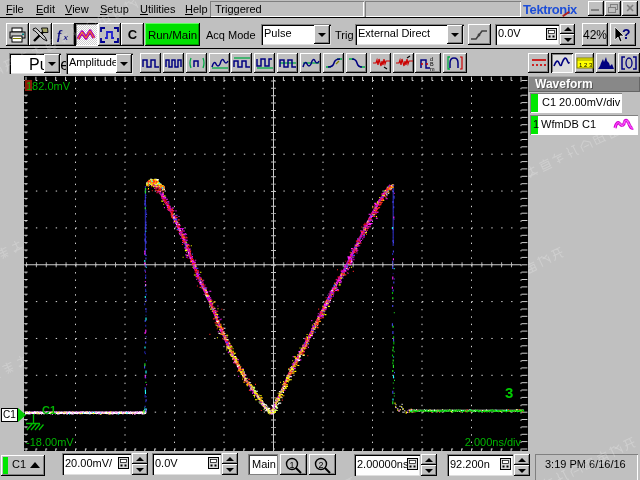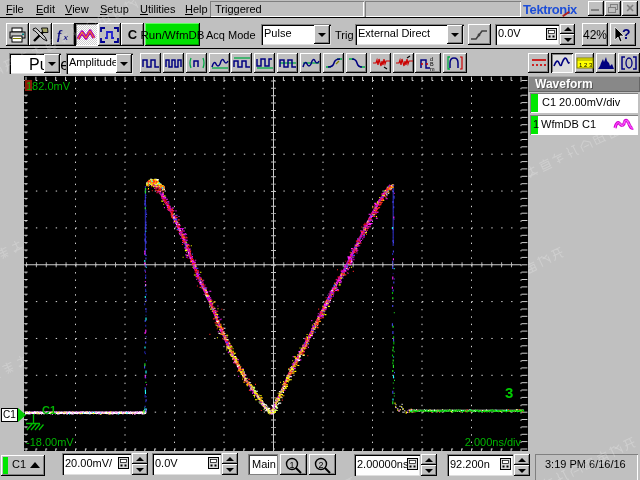--- a/index.html
+++ b/index.html
@@ -77,21 +77,21 @@
 <div class="btn" style="left:98px;top:23px;width:23px;height:23px">
     <svg width="19" height="16" viewBox="0 0 19 16">
       <path d="M1 5V1h4M14 1h4v4M18 11v4h-4M5 15H1v-4" stroke="#000090" stroke-width="1.8" fill="none"></path>
       <path d="M5 11h2V5h5v6h2" stroke="#2020d0" stroke-width="1.8" fill="none"></path>
     </svg>
   </div>
 <div class="btn" style="left:121px;top:23px;width:23px;height:23px">
     <span style="font:bold 13px 'Liberation Sans';color:#000">C</span>
   </div>
 <div class="btn" style="left:145px;top:23px;width:55px;height:23px;background:#00e000;box-shadow:inset -1px -1px 0 #000,inset 1px 1px 0 #60ff60,inset -2px -2px 0 #009900">
-    <span style="font-size:11.5px;color:#000">Run/WfmDB</span>
+    <span style="font-size:11.5px;color:#000">Run/Main</span>
   </div>
 <div class="lbl" style="left:206px;top:29px">Acq Mode</div>
 <div class="fld" style="left:261px;top:24px;width:70px;height:21px">
     <span style="position:absolute;left:3px;top:3px;font-size:11px">Pulse</span>
     <div class="btn da" style="right:1px;top:1px;width:16px;height:19px">
       <span class="tri"></span>
     </div>
   </div>
 <div class="lbl" style="left:335px;top:29px">Trig</div>
 <div class="fld" style="left:355px;top:24px;width:109px;height:21px">
@@ -261,21 +261,21 @@
       <ellipse cx="9" cy="8" rx="3" ry="5" stroke="#000080" stroke-width="1.3" fill="none"></ellipse>
     </svg>
   </div>
 
 <div class="abs" style="left:24px;top:76px;width:504px;height:375px;background:#000"></div>
 
 <div class="abs" style="left:528px;top:76px;width:112px;height:375px;background:#c0c0c0"></div>
 <div class="abs" style="left:528px;top:76px;width:112px;height:16px;background:#888888;box-shadow:inset 1px 1px 0 #aaa,inset -1px -1px 0 #666">
     <span style="position:absolute;left:7px;top:1px;font:bold 12px 'Liberation Sans';color:#fff;text-shadow:1px 1px 0 #555">Waveform</span>
   </div>
-<div class="abs" style="left:530px;top:93px;width:108px;height:20px;background:#fff;box-shadow:inset 1px 1px 0 #808080">
+<div class="abs" style="left:530px;top:93px;width:92px;height:20px;background:#fff;box-shadow:inset 1px 1px 0 #808080">
   <span style="position:absolute;left:1px;top:1px;width:7px;height:18px;background:#00e800"></span>
   <span style="position:absolute;left:12px;top:3px;font-size:11px">C1 20.00mV/div</span>
 </div>
 <div class="abs" style="left:530px;top:115px;width:108px;height:20px;background:#fff;box-shadow:inset 1px 1px 0 #808080">
   <span style="position:absolute;left:1px;top:1px;width:7px;height:18px;background:#00e800"></span>
   <span style="position:absolute;left:3px;top:3px;font-size:11px;color:#000">1</span>
   <span style="position:absolute;left:11px;top:3px;font-size:11px">WfmDB C1</span>
   <span style="position:absolute;right:3px;top:1px"><svg width="22" height="16" viewBox="0 0 22 16">
         <path d="M2 12Q4 4 7 8T12 5Q14 3 16 8T20 12" stroke="#cc00cc" stroke-width="3.2" fill="none"></path>
         <path d="M2 12Q4 4 7 8T12 5Q14 3 16 8T20 12" stroke="#ff44ff" stroke-width="1.2" fill="none"></path>

